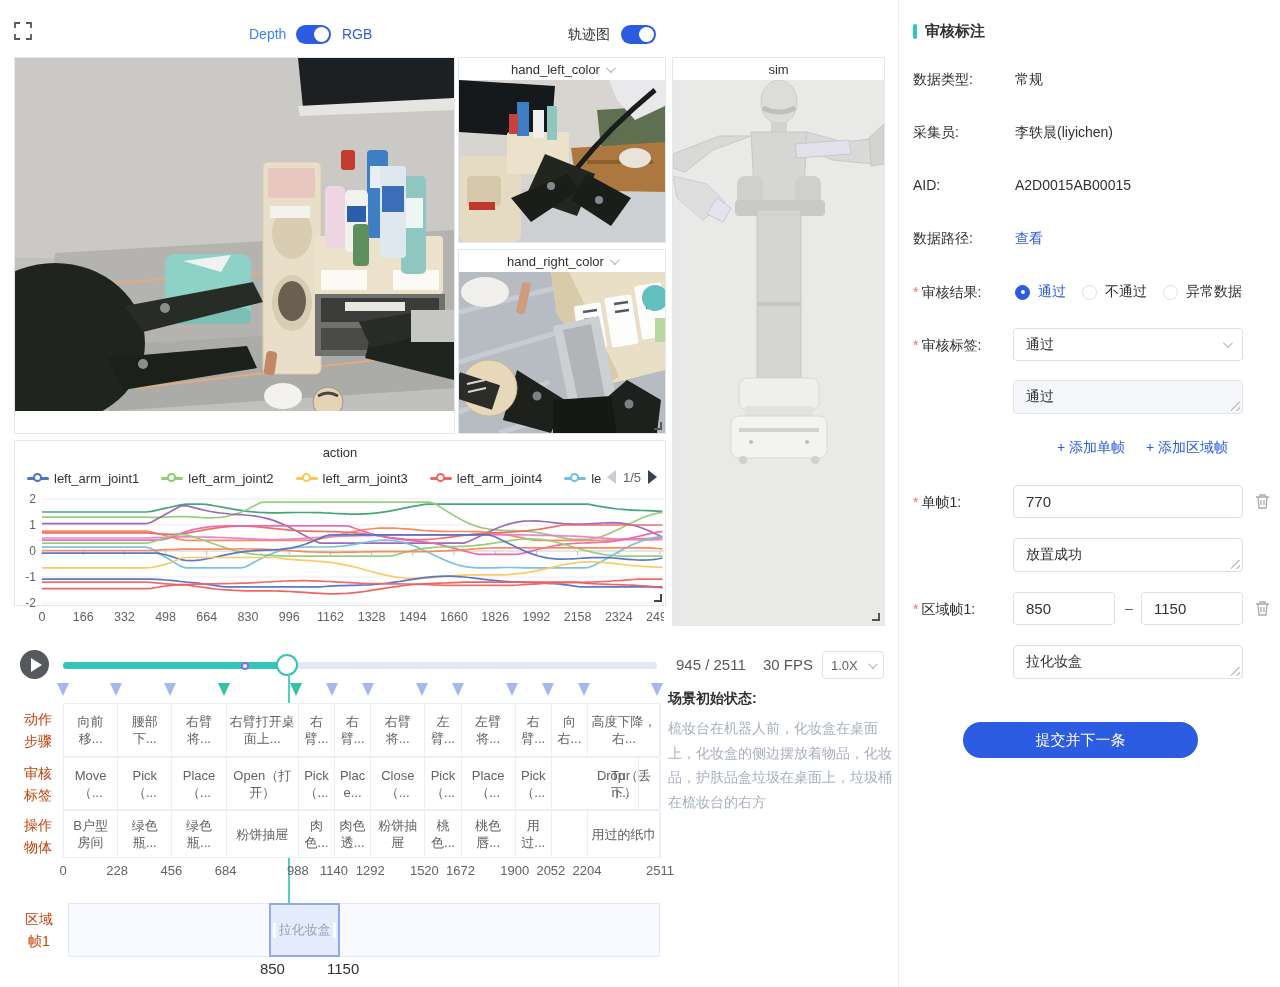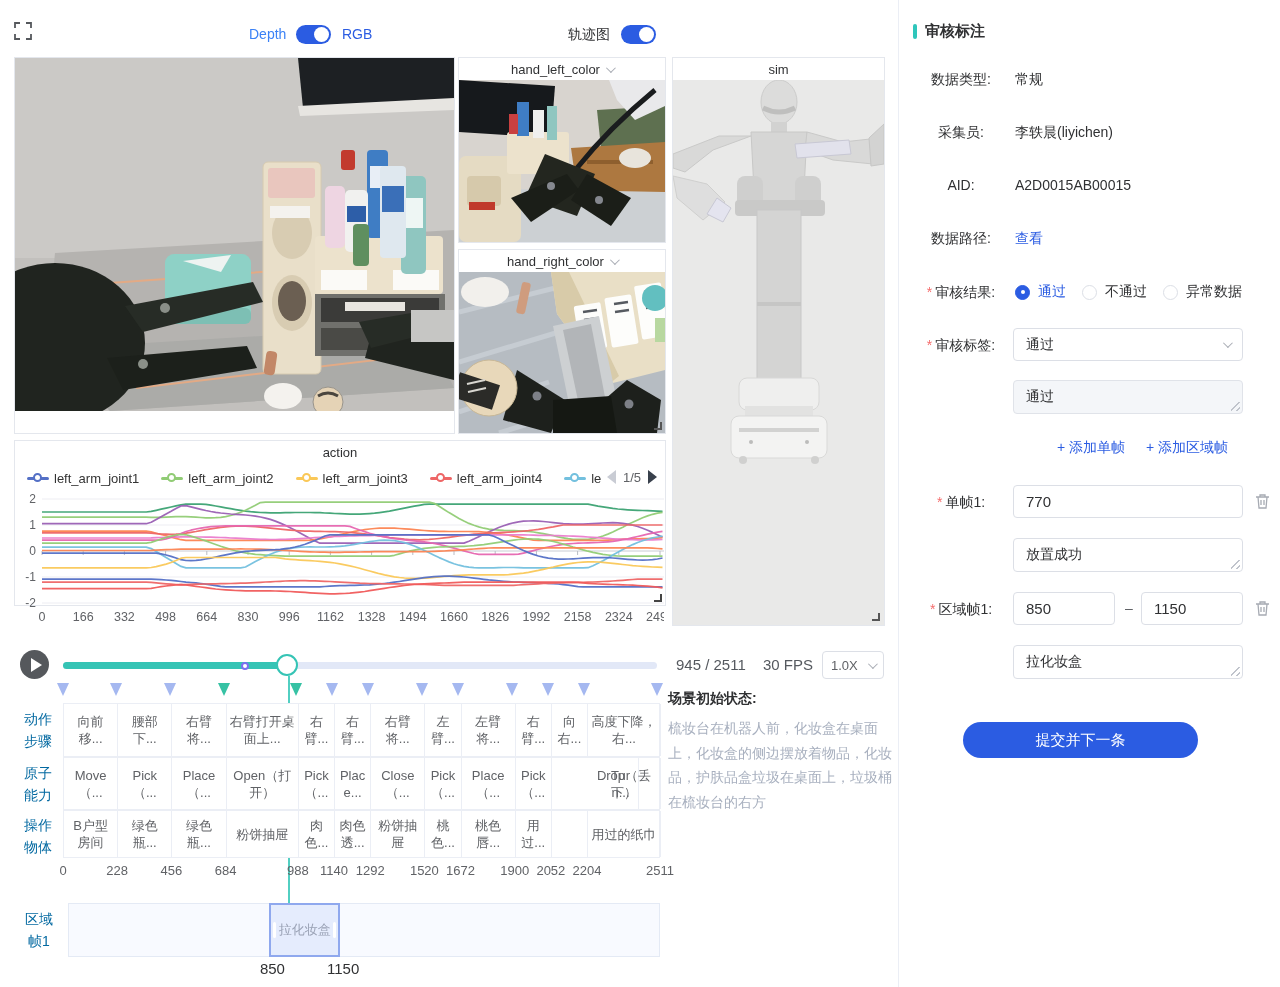--- a/index.html
+++ b/index.html
@@ -49,38 +49,38 @@
   .marker { position:absolute; top:683px; width:0; height:0; border-left:6.5px solid transparent; border-right:6.5px solid transparent; border-top:13px solid #a5b8f0; cursor:pointer; }
   .marker.teal { border-top-color:#36c2a4; }
 
   .playhead { left:288px; top:676px; width:2px; height:281px; background:#52cfc2; }
 
   
   .scene-label { left:668px; top:690px; font-size:14px; font-weight:bold; color:#303133; }
   .scene-text { left:668px; top:716px; width:224px; font-size:14px; line-height:24.5px; color:#a8b0bf; }
 
   
-  .row-label { width:36px; text-align:center; font-size:14px; color:#0369a1; line-height:22px; word-break:break-all; }
+  .row-label { width:36px; text-align:center; font-size:14px; color:#c2410c; line-height:22px; word-break:break-all; }
   .t-grid { left:63px; top:703px; width:598px; }
   .t-row { position:absolute; left:0; width:597px; background:#fff; border:1px solid #ebeef5; }
   .t-cell { position:absolute; top:0; bottom:0; border-right:1px solid #ebeef5; display:flex; align-items:center; justify-content:center; padding:2px 3px; font-size:13px; color:#606266; line-height:17px; text-align:center; overflow:hidden; word-break:break-all; }
   .axis-lab { position:absolute; top:863px; font-size:13px; color:#606266; transform:translateX(-50%); }
 
   
   .region-track { left:68px; top:903px; width:592px; height:54px; background:#f8faff; border:1px solid #e4eaf5; }
   .region-hl { position:absolute; top:-1px; height:54px; background:rgba(166,188,245,0.22); border:2px solid #8fa8ee; display:flex; align-items:center; justify-content:center; font-size:13px; color:#9aa2b5; cursor:grab; }
   .region-hl .grip { position:absolute; top:50%; transform:translateY(-50%); width:3px; height:16px; background:#fff; border-radius:2px; }
   .rg-lab { position:absolute; top:960px; font-size:15px; color:#303133; transform:translateX(-50%); }
 
   
   .right-panel { left:898px; top:0; width:382px; height:987px; border-left:1px solid #ebeef5; background:#fff; }
   .rp-clip { position:absolute; left:0; top:0; width:381px; height:806px; overflow:hidden; }
   .rp-title-bar { left:14px; top:24px; width:4px; height:15px; background:#2fc6bb; border-radius:2px; }
   .rp-title { left:26px; top:22px; font-size:15px; font-weight:bold; color:#303133; }
-  .f-label { position:absolute; width:96px; text-align:center; font-size:14px; color:#303133; }
+  .f-label { position:absolute; width:96px; text-align:left; font-size:14px; color:#303133; }
   .f-value { position:absolute; left:116px; font-size:14px; color:#303133; }
   .link { color:#2b5ce2; cursor:pointer; }
   .req { color:#f56c6c; margin-right:3px; }
   .radio-row { left:116px; display:flex; align-items:center; gap:8px; }
   .radio { width:15px; height:15px; border-radius:50%; border:1px solid #dcdfe6; background:#fff; cursor:pointer; }
   .radio.sel { background:#2b5ce2; border-color:#2b5ce2; position:relative; }
   .radio.sel::after { content:""; position:absolute; left:4.5px; top:4.5px; width:4px; height:4px; border-radius:50%; background:#fff; }
   .radio-lab { font-size:14px; color:#303133; margin-right:8px; cursor:pointer; }
   .radio-lab.sel { color:#2b5ce2; }
   .select-box { left:114px; width:230px; height:33px; border:1px solid #dcdfe6; border-radius:4px; background:#fff; display:flex; align-items:center; justify-content:space-between; padding:0 12px; font-size:14px; color:#303133; cursor:pointer; }
@@ -395,21 +395,21 @@
       <div class="marker" style="left: 541.919px;"></div>
       <div class="marker" style="left: 577.876px;"></div>
       <div class="marker" style="left: 650.5px;"></div>
     </div>
   <div class="abs playhead"></div>
 
   <div class="abs scene-label">场景初始状态:</div>
   <div class="abs scene-text">梳妆台在机器人前，化妆盒在桌面上，化妆盒的侧边摆放着物品，化妆品，护肤品盒垃圾在桌面上，垃圾桶在梳妆台的右方</div>
 
   <div class="abs row-label" style="left:20px;top:708px;">动作步骤</div>
-  <div class="abs row-label" style="left:20px;top:762px;">原子能力</div>
+  <div class="abs row-label" style="left:20px;top:762px;">审核标签</div>
   <div class="abs row-label" style="left:20px;top:814px;">操作物体</div>
   <div class="abs t-grid" id="t-grid">
       <div class="t-row" style="top: 0px; height: 54px;">
         <div class="t-cell" style="left: 0px; width: 54.2079px;">向前移...</div>
         <div class="t-cell" style="left: 54.2079px; width: 54.2079px;">腰部下...</div>
         <div class="t-cell" style="left: 108.416px; width: 54.2079px;">右臂将...</div>
         <div class="t-cell" style="left: 162.624px; width: 72.2772px;">右臂打开桌面上...</div>
         <div class="t-cell" style="left: 234.901px; width: 36.1386px;">右臂...</div>
         <div class="t-cell" style="left: 271.039px; width: 36.1386px;">右臂...</div>
         <div class="t-cell" style="left: 307.178px; width: 54.2079px;">右臂将...</div>

